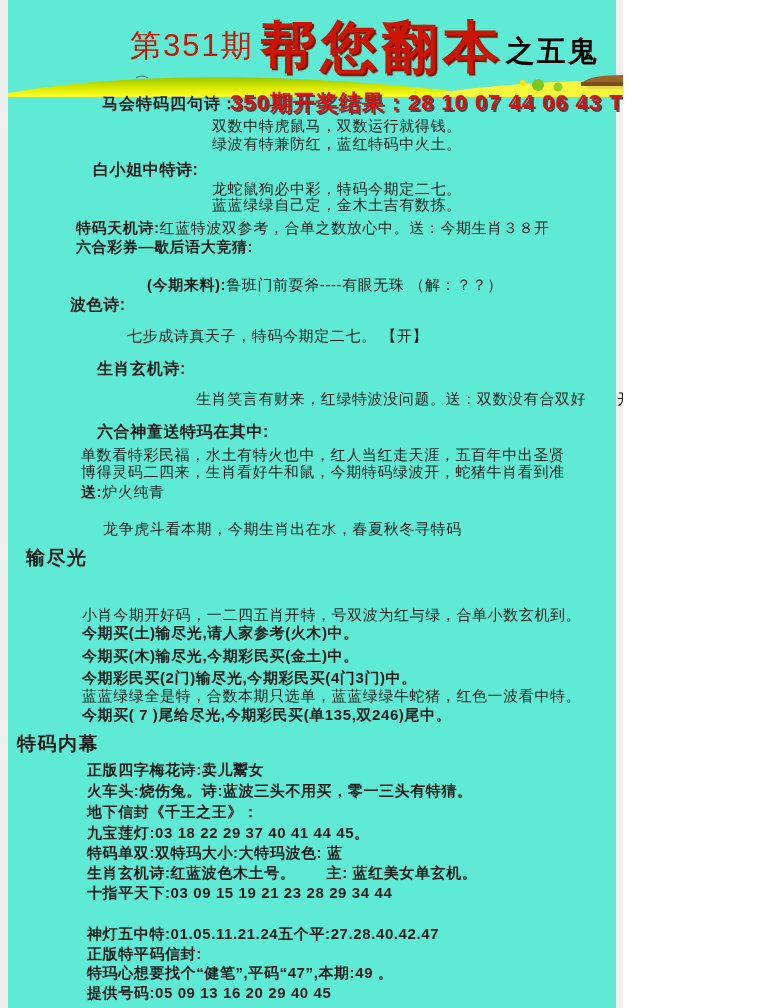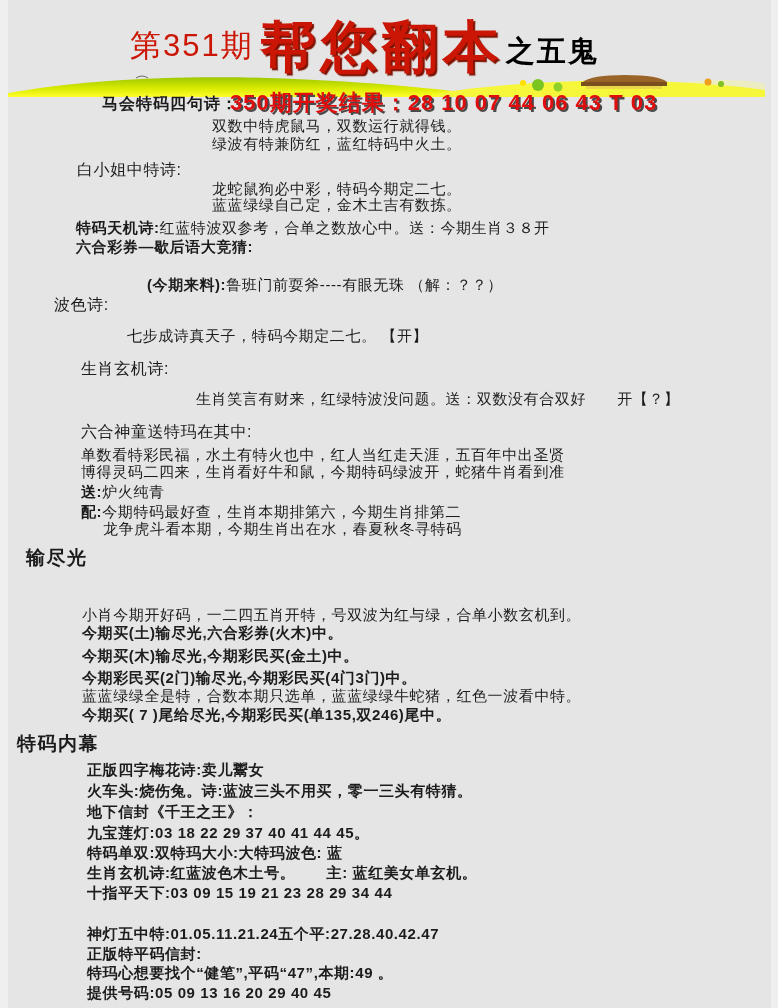--- a/index.html
+++ b/index.html
@@ -1,37 +1,37 @@
 <!DOCTYPE html>
 <html style="--title-red: #cc1605; --result-red: #e10d0d; --result-shadow: #4a4a4a; --banner-green: #9cc800; --banner-yellow: #ffff2a; --page-edge-gray: #efefef; --text-black: #1c1c1c;"><head>
 <meta charset="utf-8">
 <style>
   html,body{margin:0;padding:0;background:#ffffff;}
-  #page{position:relative;width:778px;height:1008px;background:#e5e5e5;overflow:hidden;
+  #page{position:relative;width:623px;height:1008px;background:#5eead4;overflow:hidden;
         font-family:"Liberation Sans",sans-serif;color:var(--text-black,#1c1c1c);}
   .edge{position:absolute;top:0;height:100%;background:var(--page-edge-gray,#efefef);}
   .edge.left{left:0;width:8px;}
   .edge.right{right:0;width:7px;}
 
   .header{position:absolute;left:130px;top:16px;display:flex;align-items:flex-end;}
   .issue{color:var(--title-red,#cc1605);font-size:31px;letter-spacing:2px;margin:0 6px 9px 0;font-weight:500;}
   .maintitle{color:var(--title-red,#cc1605);font-family:"DejaVu Serif",serif;font-weight:bold;
              font-size:56px;line-height:60px;letter-spacing:5px;text-shadow:2px 2px 1px #7d1200;}
   .subtitle{color:#000;font-size:29px;font-weight:bold;letter-spacing:2px;margin:8px 0 4px 2px;}
 
   .band{position:absolute;left:8px;top:72px;width:757px;height:26px;}
 
   .result-label{position:absolute;left:102px;top:94px;font-size:16px;font-weight:bold;letter-spacing:1px;white-space:nowrap;}
   .result-text{position:absolute;left:230px;top:88px;font-size:22px;font-weight:bold;white-space:nowrap;
                color:var(--result-red,#e10d0d);letter-spacing:1px;
                text-shadow:2px 2px 0 var(--result-shadow,#4a4a4a);}
 
   .ln{position:absolute;white-space:nowrap;font-size:15px;line-height:18px;letter-spacing:.6px;}
   .b{font-weight:bold;}
-  .b16{font-weight:normal;font-size:16px;}
+  .b16{font-weight:bold;font-size:16px;margin-left:16px;}
   .h{font-size:19px;font-weight:bold;letter-spacing:1.5px;}
   .lbl{font-weight:bold;}
 </style>
 </head>
 <body>
 
 <div id="page">
   <div class="edge left"></div>
   <div class="edge right"></div>
 
@@ -75,26 +75,25 @@
   <div class="ln" style="left:147px;top:276px"><span class="lbl">(今期来料):</span><span>鲁班门前耍斧----有眼无珠 （解：？？）</span></div>
   <div class="ln b" style="left:76px;top:238px">六合彩券—歇后语大竞猜:</div>
   <div class="ln b16" style="left:54px;top:296px">波色诗:</div>
   <div class="ln" style="left:127px;top:327px">七步成诗真天子，特码今期定二七。 【开】</div>
   <div class="ln b16" style="left:81px;top:360px">生肖玄机诗:</div>
   <div class="ln" style="left:196px;top:390px">生肖笑言有财来，红绿特波没问题。送：双数没有合双好　　开【？】</div>
   <div class="ln b16" style="left:81px;top:423px">六合神童送特玛在其中:</div>
   <div class="ln" style="left:81px;top:446px">单数看特彩民福，水土有特火也中，红人当红走天涯，五百年中出圣贤</div>
   <div class="ln" style="left:81px;top:463px">博得灵码二四来，生肖看好牛和鼠，今期特码绿波开，蛇猪牛肖看到准</div>
   <div class="ln" style="left:81px;top:483px"><span class="lbl">送:</span><span>炉火纯青</span></div>
-  <div class="ln" style="left:81px;top:503px"><span class="lbl">配:</span><span>今期特码最好查，生肖本期排第六，今期生肖排第二</span></div>
   <div class="ln" style="left:103px;top:520px">龙争虎斗看本期，今期生肖出在水，春夏秋冬寻特码</div>
 
   <div class="ln h" style="left:26px;top:549px">输尽光</div>
   <div class="ln" style="left:82px;top:606px">小肖今期开好码，一二四五肖开特，号双波为红与绿，合单小数玄机到。</div>
-  <div class="ln b" style="left:82px;top:624px">今期买(土)输尽光,六合彩券(火木)中。</div>
+  <div class="ln b" style="left:82px;top:624px">今期买(土)输尽光,请人家参考(火木)中。</div>
   <div class="ln b" style="left:82px;top:647px">今期买(木)输尽光,今期彩民买(金土)中。</div>
   <div class="ln b" style="left:82px;top:669px">今期彩民买(2门)输尽光,今期彩民买(4门3门)中。</div>
   <div class="ln" style="left:82px;top:687px">蓝蓝绿绿全是特，合数本期只选单，蓝蓝绿绿牛蛇猪，红色一波看中特。</div>
   <div class="ln b" style="left:82px;top:706px">今期买( 7 )尾给尽光,今期彩民买(单135,双246)尾中。</div>
 
   <div class="ln h" style="left:17px;top:735px">特码内幕</div>
   <div class="ln b" style="left:87px;top:761px">正版四字梅花诗:卖儿鬻女</div>
   <div class="ln b" style="left:87px;top:782px">火车头:烧伤兔。诗:蓝波三头不用买，零一三头有特猜。</div>
   <div class="ln b" style="left:87px;top:803px">地下信封《千王之王》：</div>
   <div class="ln b" style="left:87px;top:824px">九宝莲灯:03 18 22 29 37 40 41 44 45。</div>

